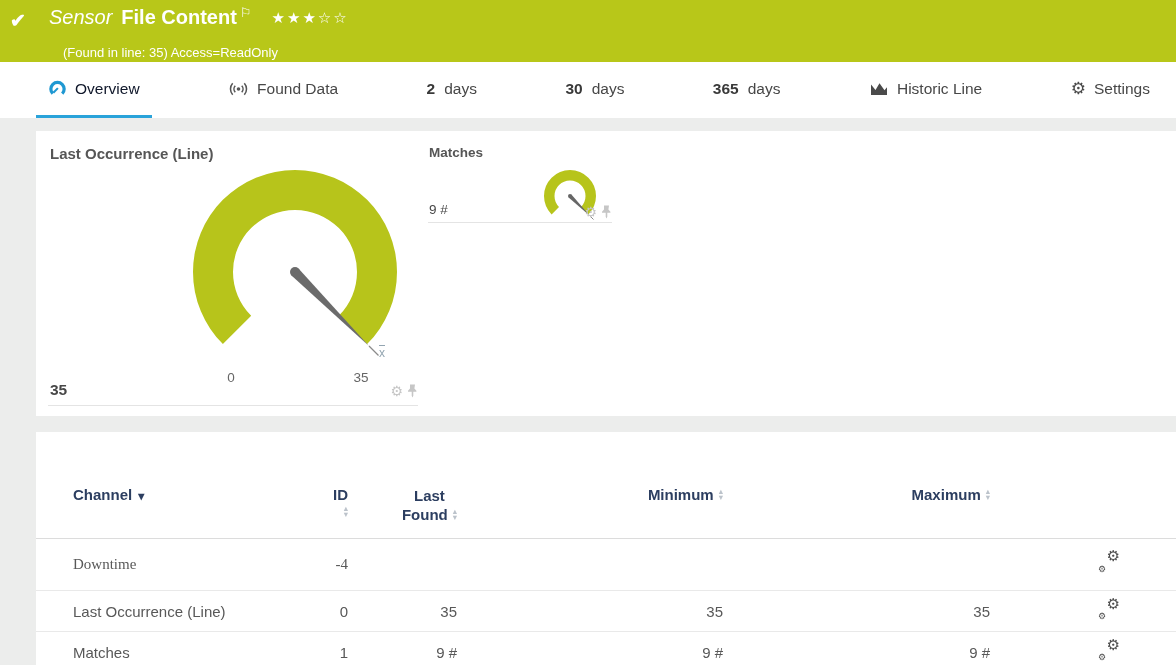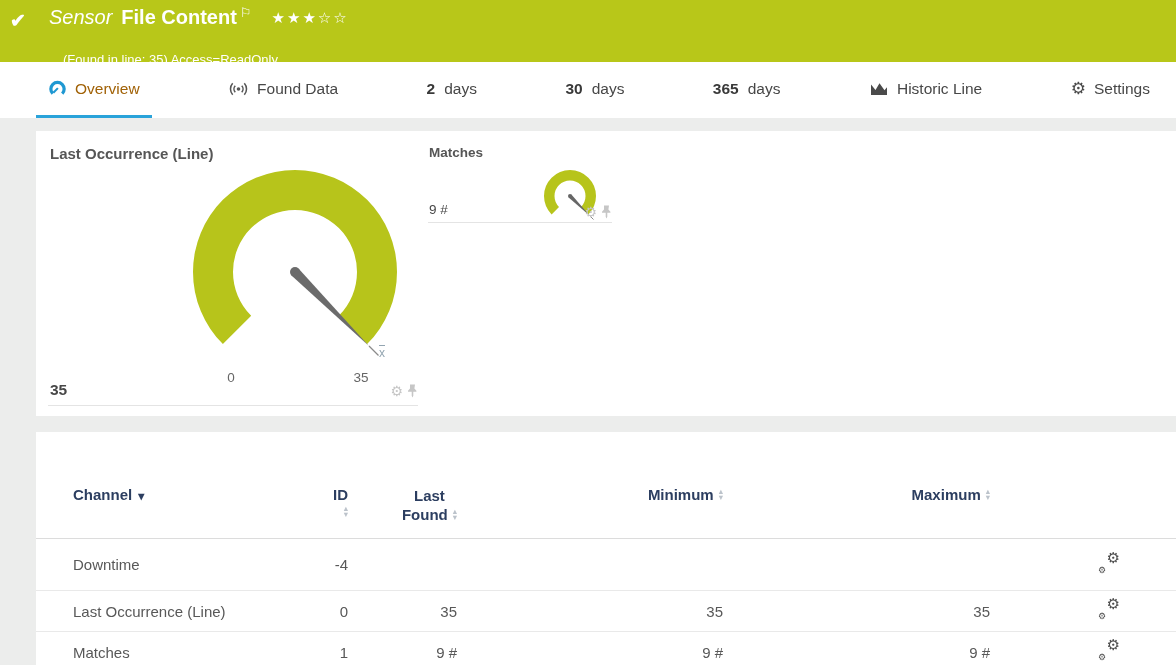--- a/index.html
+++ b/index.html
@@ -7,27 +7,27 @@
   .page { position:relative; width:1176px; height:665px; background:#ecedec; overflow:hidden; }
 
   
   .statusbar { height:62px; background:#b8c719; color:#fff; }
   .h1 { display:flex; align-items:flex-start; padding:6px 0 0 10px; }
   .check { font-size:19px; font-weight:bold; margin-top:3px; }
   .stype { font-style:italic; font-size:20px; margin-left:23px; }
   .sname { font-weight:bold; font-size:20px; margin-left:9px; }
   .flag  { font-size:13px; margin-left:3px; margin-top:-1px; cursor:pointer; }
   .stars { font-size:15px; letter-spacing:2px; margin-left:20px; margin-top:3px; cursor:pointer; }
-  .h2 { font-size:13px; margin:20px 0 0 63px; }
+  .h2 { font-size:13px; margin:13px 0 0 63px; }
 
   
   .tabs { height:56px; background:#fff; display:flex; justify-content:space-between; padding:0 14px 0 36px; }
   .tab { display:flex; align-items:center; gap:8px; font-size:15.5px; color:#474747;
          border-bottom:3px solid transparent; padding:0 12px; cursor:pointer; white-space:nowrap; }
-  .tab.active { border-bottom-color:#2aa3da; color:#a16207; }
+  .tab.active { border-bottom-color:#2aa3da; color:#0f172a; }
   .tab .num { font-weight:bold; color:#393939; margin-right:1px; }
   .gearglyph { font-size:17px; line-height:1; color:#4a4a4a; }
 
   
   .panel { margin-left:36px; background:#fff; position:relative; }
   .panel-gauges { height:285px; margin-top:13px; }
   .panel-table  { height:233px; margin-top:16px; }
 
   
   .gcell { position:absolute; top:0; border-bottom:1px solid #e4e4e4; }
@@ -48,21 +48,21 @@
   .gcell-a .gtools { right:0; top:253px; }
   .gcell-b .gtools { right:0; top:74px; }
   .gtools .gear { font-size:14px; line-height:1; }
 
   
   table { width:100%; border-collapse:collapse; table-layout:fixed; }
   thead th { vertical-align:top; padding:54px 8px 14px 8px; font-size:15px; color:#2c3e60;
              text-align:right; font-weight:bold; border-bottom:1px solid #dcdcdc; cursor:pointer; }
   th.channel { text-align:left; padding-left:37px; }
   td { border-bottom:1px solid #e9e9e9; font-size:15px; color:#585858; height:41px; padding:0 8px 0 0; }
-  tbody tr:first-child td { height:52px; }
+  tbody tr:first-child td { height:52px;font-family:Liberation Serif, serif; }
   td.channel { padding-left:37px; text-align:left; }
   .num { text-align:right; }
   td.edit, th.edit { text-align:right; padding-right:58px; }
   .caret { color:#2c3e60; font-size:12px; margin-left:6px; }
   .sorters { display:inline-flex; flex-direction:column; margin-left:5px; vertical-align:middle;
              color:#bcc3cb; font-size:8.5px; line-height:6.5px; font-weight:normal; position:relative; top:-2px; }
   .lvblock { display:inline-block; text-align:center; line-height:19px; }
   .editwrap { position:relative; display:inline-block; width:19px; height:17px; cursor:pointer; }
   .editwrap .gbig   { position:absolute; right:-2px; top:-5px; font-size:15px; color:#4f4f4f; line-height:1; }
   .editwrap .gsmall { position:absolute; left:-1px; bottom:-3px; font-size:9px; color:#4f4f4f; line-height:1; }

